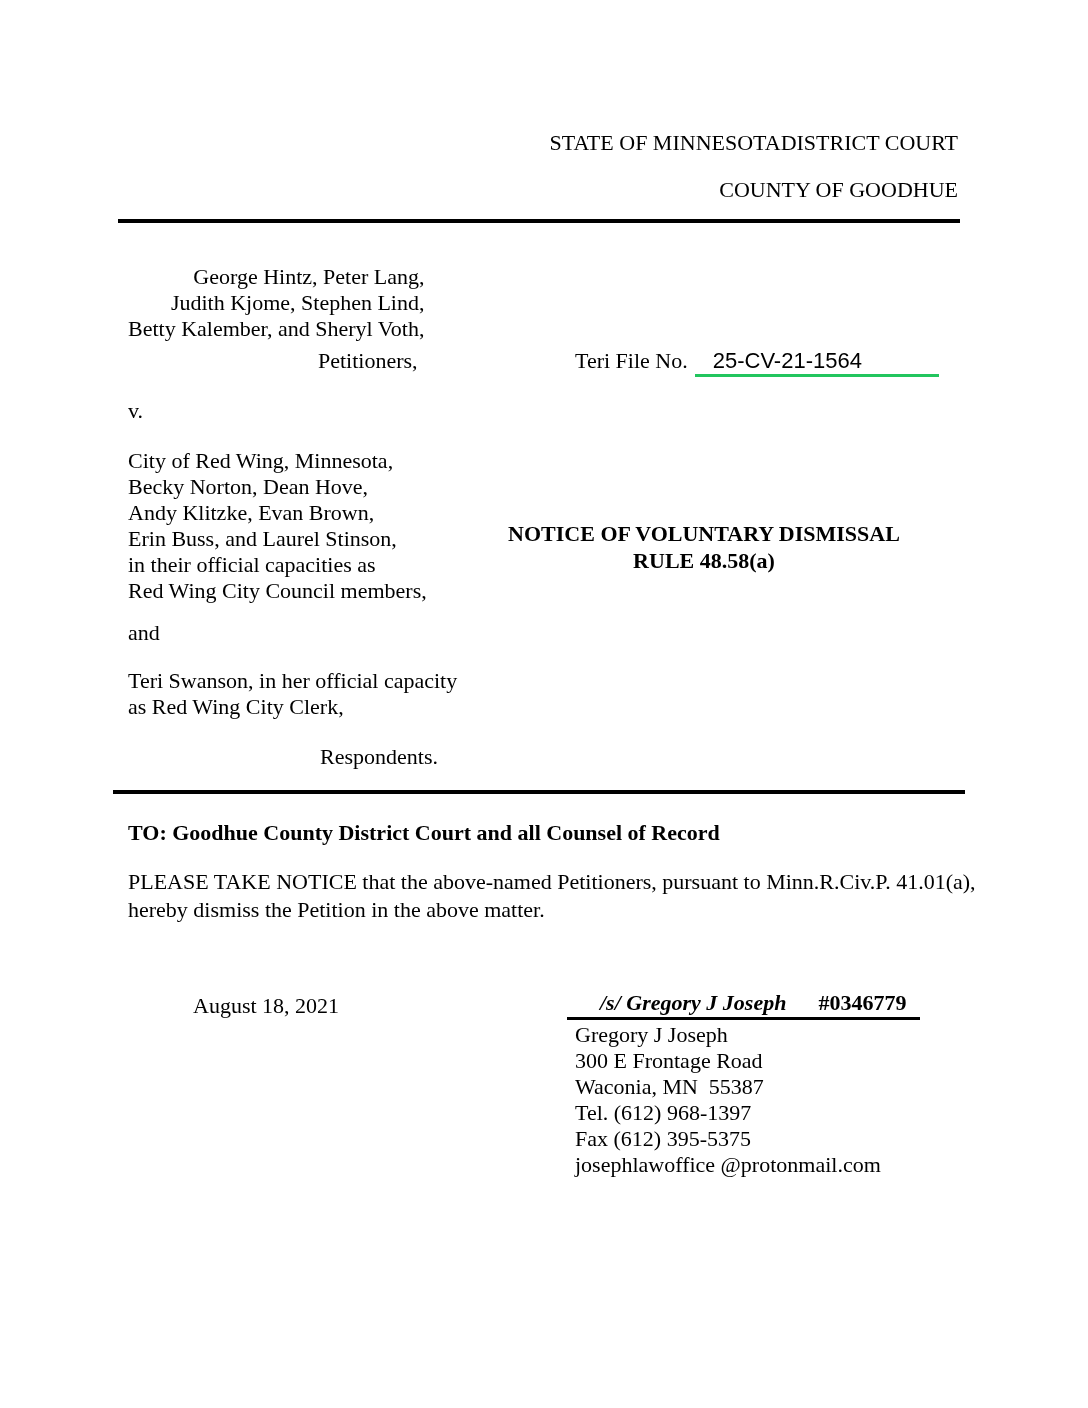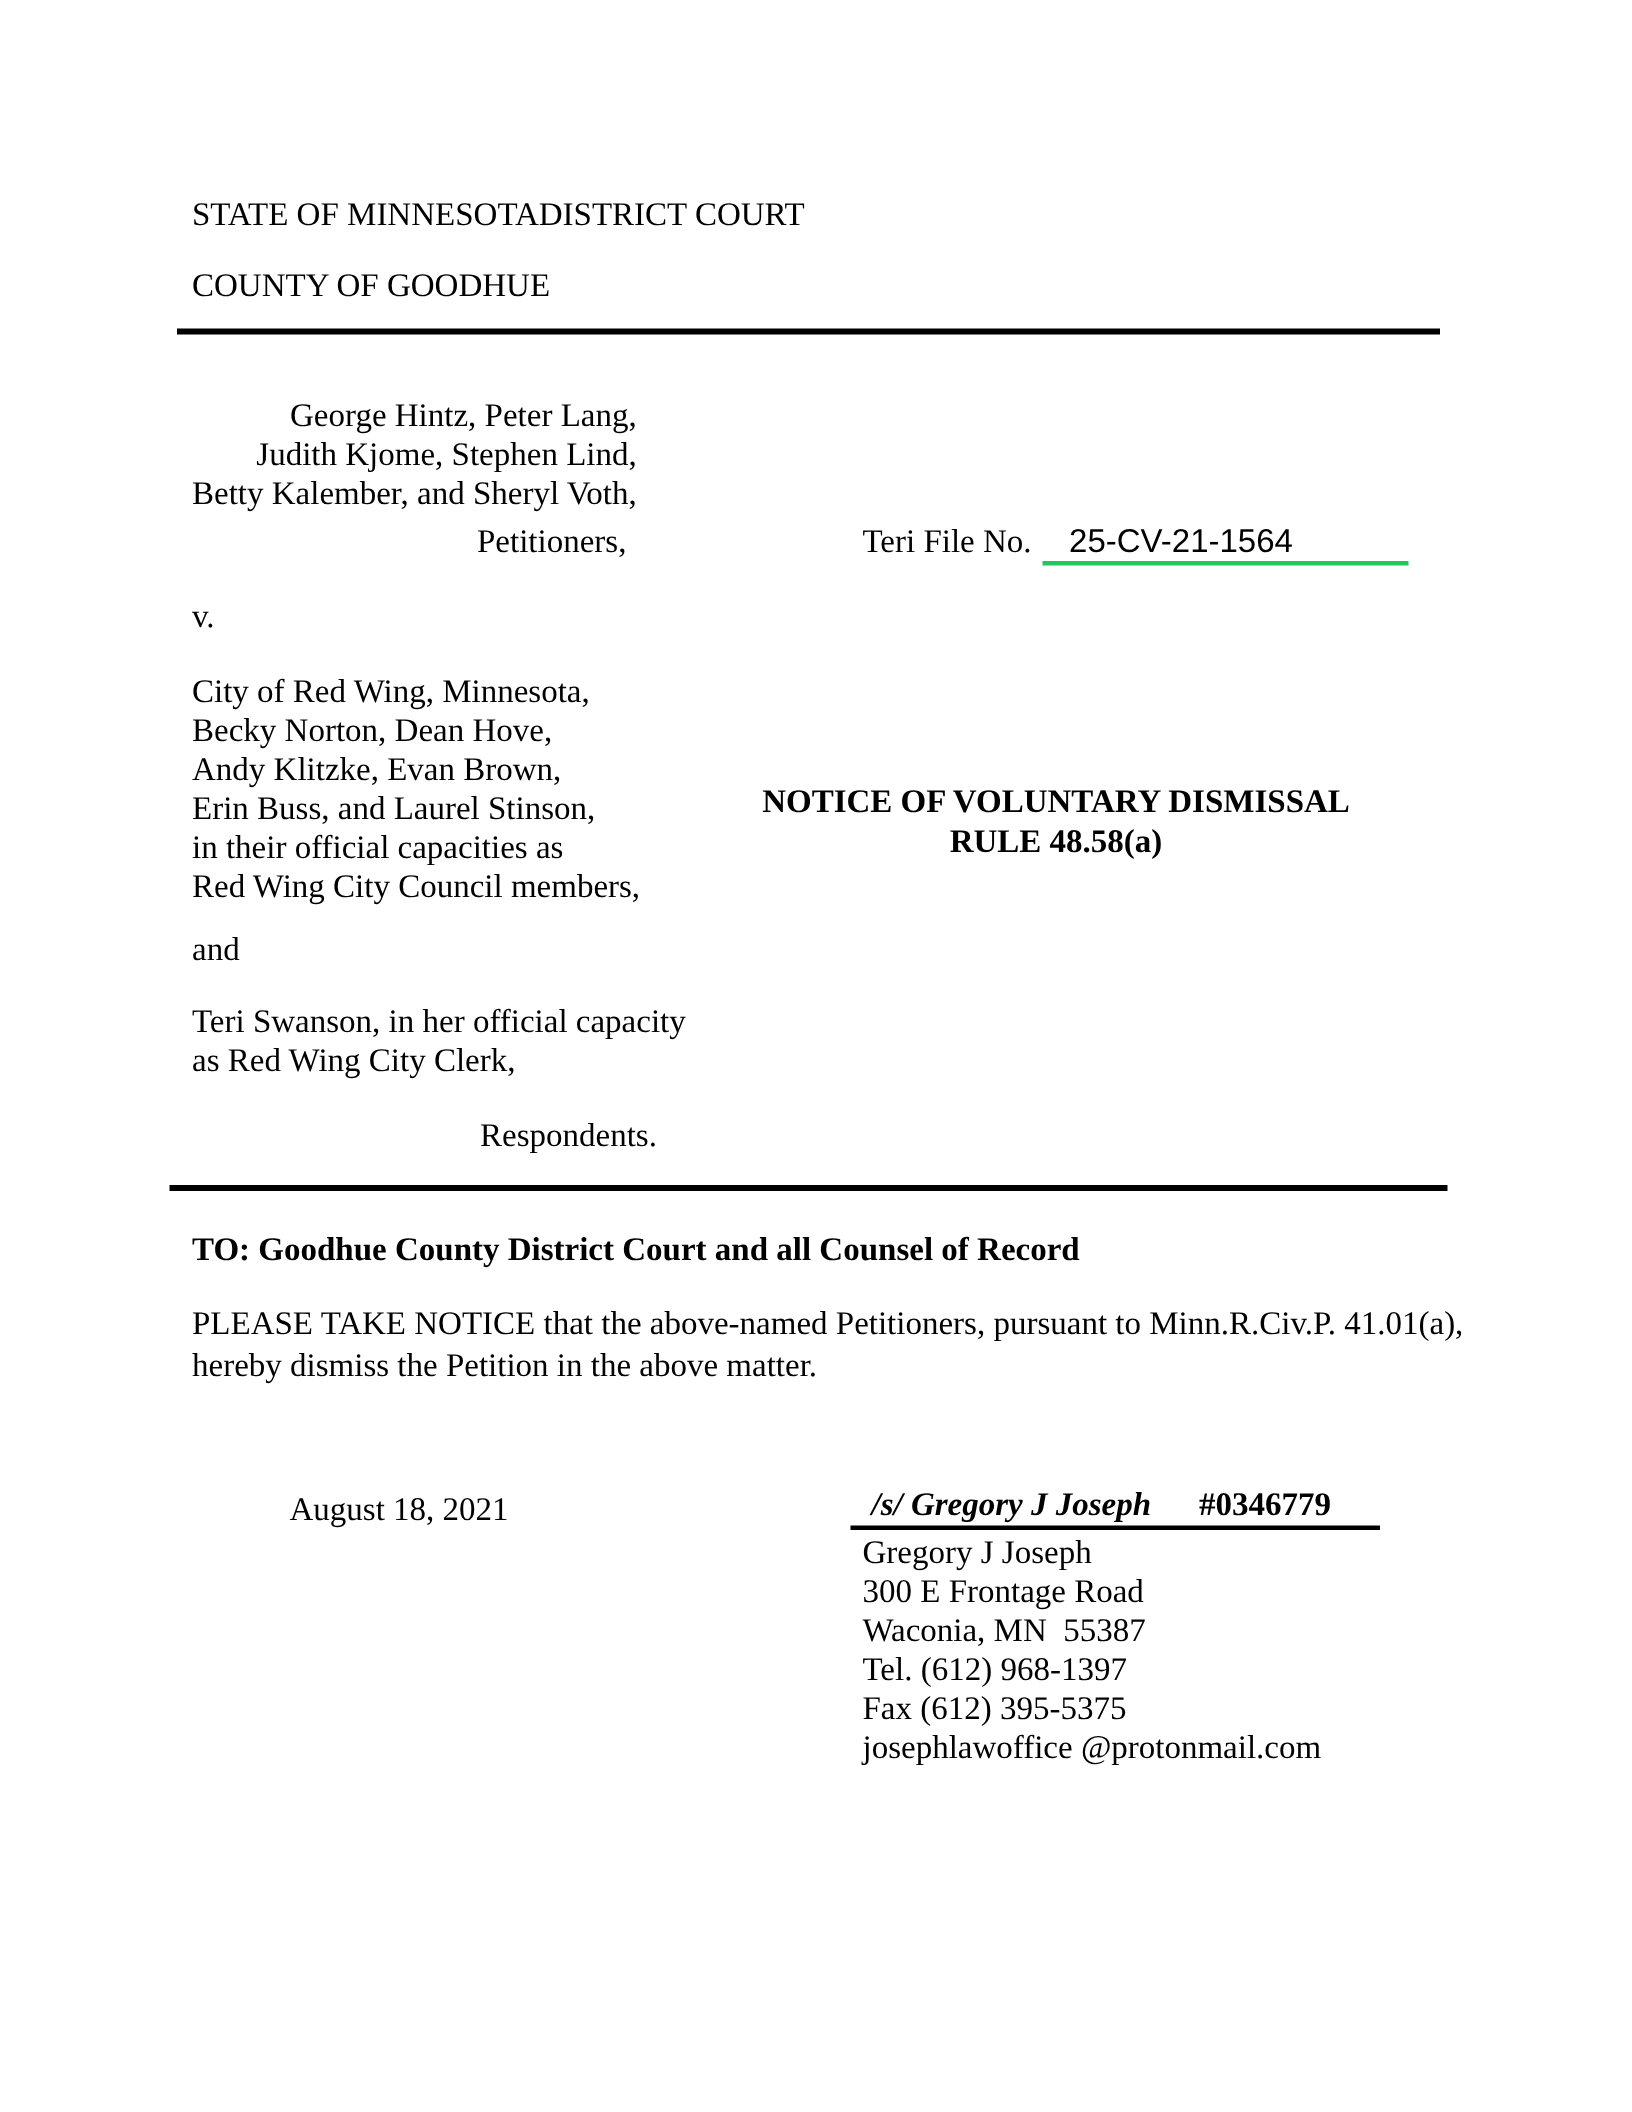--- a/index.html
+++ b/index.html
@@ -14,21 +14,21 @@
     background: #ffffff;
     color: #000000;
     font-family: "Liberation Serif", "DejaVu Serif", serif;
     font-size: 22px;
     line-height: 26px;
     overflow: hidden;
   }
   .abs { position: absolute; }
   .row {
     display: flex;
-    justify-content: flex-start;
+    justify-content: flex-end;
   }
   .pre { white-space: pre-line; }
   .bold { font-weight: bold; }
   .center { text-align: center; margin-top: 24px; }
   .hrule { background: #000000; }
   .file-line {
     display: inline-block;
     box-sizing: border-box;
     width: 244px;
     border-bottom: 3px solid #22c55e;
@@ -39,21 +39,21 @@
   .sig-line {
     box-sizing: border-box;
     width: 353px;
     border-bottom: 3px solid #000000;
     padding-bottom: 1px;
     font-weight: bold;
     white-space: nowrap;
   }
   .sig-name {
     font-style: italic;
-    margin-left: 14px;
+    margin-left: 33px;
   }
   .sig-num {
     margin-left: 32px;
   }
   .attorney-block div { line-height: 26px; }
 </style>
 </head>
 <body>
 
 <div class="page">

